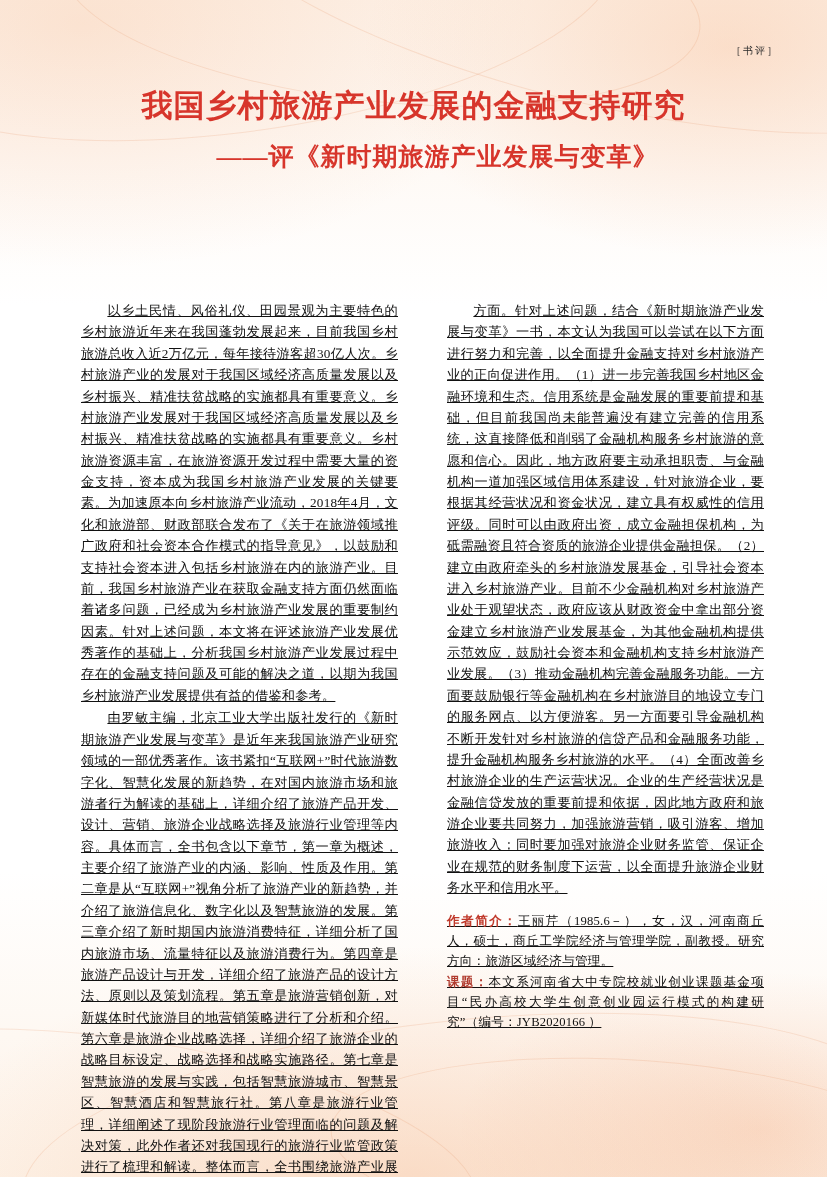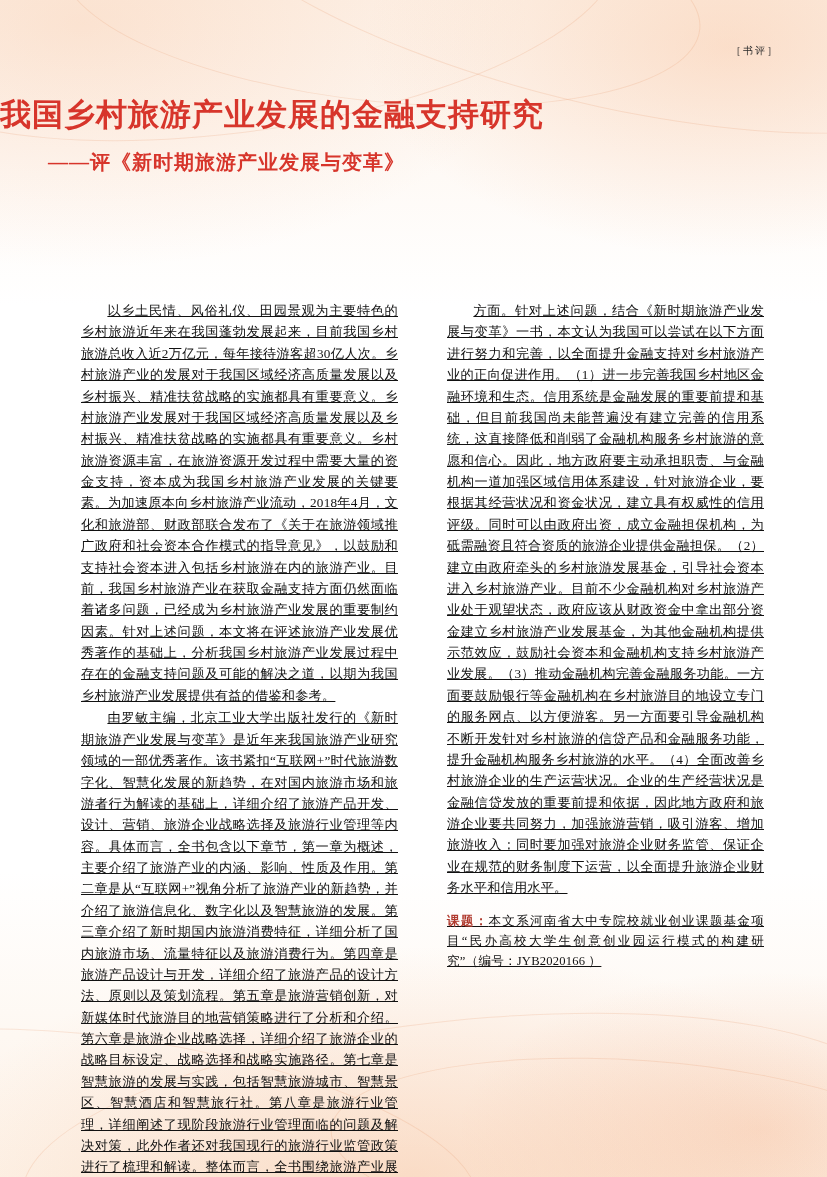--- a/index.html
+++ b/index.html
@@ -52,34 +52,34 @@
     letter-spacing: 2px;
     color: #2b2b2b;
     font-family: "Liberation Serif", serif;
   }
 
   
   .title-block {
     position: absolute;
     left: 0;
     right: 0;
-    top: 96px;
-    text-align: left;
+    top: 87px;
+    text-align: center;
   }
   .main-title {
     font-size: 31px;
     font-weight: bold;
     color: #d7352b;
     letter-spacing: 1px;
     line-height: 1.25;
     font-family: "Liberation Serif", "DejaVu Serif", serif;
   }
   .sub-title {
     margin-top: 14px;
-    font-size: 20px;
+    font-size: 25px;
     color: #d7352b;
     letter-spacing: 1px;
     font-weight: bold;
     margin-left: 48px;
   }
   .author-line {
     margin-top: 30px;
     font-size: 14.5px;
     color: #111;
     letter-spacing: 0.5px;
@@ -157,18 +157,19 @@
     <div class="col">
       <p>以乡土民情、风俗礼仪、田园景观为主要特色的乡村旅游近年来在我国蓬勃发展起来，目前我国乡村旅游总收入近2万亿元，每年接待游客超30亿人次。乡村旅游产业的发展对于我国区域经济高质量发展以及乡村振兴、精准扶贫战略的实施都具有重要意义。乡村旅游产业发展对于我国区域经济高质量发展以及乡村振兴、精准扶贫战略的实施都具有重要意义。乡村旅游资源丰富，在旅游资源开发过程中需要大量的资金支持，资本成为我国乡村旅游产业发展的关键要素。为加速原本向乡村旅游产业流动，2018年4月，文化和旅游部、财政部联合发布了《关于在旅游领域推广政府和社会资本合作模式的指导意见》，以鼓励和支持社会资本进入包括乡村旅游在内的旅游产业。目前，我国乡村旅游产业在获取金融支持方面仍然面临着诸多问题，已经成为乡村旅游产业发展的重要制约因素。针对上述问题，本文将在评述旅游产业发展优秀著作的基础上，分析我国乡村旅游产业发展过程中存在的金融支持问题及可能的解决之道，以期为我国乡村旅游产业发展提供有益的借鉴和参考。</p>
       <p>由罗敏主编，北京工业大学出版社发行的《新时期旅游产业发展与变革》是近年来我国旅游产业研究领域的一部优秀著作。该书紧扣“互联网+”时代旅游数字化、智慧化发展的新趋势，在对国内旅游市场和旅游者行为解读的基础上，详细介绍了旅游产品开发、设计、营销、旅游企业战略选择及旅游行业管理等内容。具体而言，全书包含以下章节，第一章为概述，主要介绍了旅游产业的内涵、影响、性质及作用。第二章是从“互联网+”视角分析了旅游产业的新趋势，并介绍了旅游信息化、数字化以及智慧旅游的发展。第三章介绍了新时期国内旅游消费特征，详细分析了国内旅游市场、流量特征以及旅游消费行为。第四章是旅游产品设计与开发，详细介绍了旅游产品的设计方法、原则以及策划流程。第五章是旅游营销创新，对新媒体时代旅游目的地营销策略进行了分析和介绍。第六章是旅游企业战略选择，详细介绍了旅游企业的战略目标设定、战略选择和战略实施路径。第七章是智慧旅游的发展与实践，包括智慧旅游城市、智慧景区、智慧酒店和智慧旅行社。第八章是旅游行业管理，详细阐述了现阶段旅游行业管理面临的问题及解决对策，此外作者还对我国现行的旅游行业监管政策进行了梳理和解读。整体而言，全书围绕旅游产业展开，章节联系紧密，逻辑关系清晰、内容详细，思想深刻，深入浅出地介绍了新时期我国旅游产业发展与实践，是近年来我国旅游产业研究领域的一部优秀著作。</p>
 
     </div>
 
     <div class="col">
       <p>方面。针对上述问题，结合《新时期旅游产业发展与变革》一书，本文认为我国可以尝试在以下方面进行努力和完善，以全面提升金融支持对乡村旅游产业的正向促进作用。（1）进一步完善我国乡村地区金融环境和生态。信用系统是金融发展的重要前提和基础，但目前我国尚未能普遍没有建立完善的信用系统，这直接降低和削弱了金融机构服务乡村旅游的意愿和信心。因此，地方政府要主动承担职责、与金融机构一道加强区域信用体系建设，针对旅游企业，要根据其经营状况和资金状况，建立具有权威性的信用评级。同时可以由政府出资，成立金融担保机构，为砥需融资且符合资质的旅游企业提供金融担保。（2）建立由政府牵头的乡村旅游发展基金，引导社会资本进入乡村旅游产业。目前不少金融机构对乡村旅游产业处于观望状态，政府应该从财政资金中拿出部分资金建立乡村旅游产业发展基金，为其他金融机构提供示范效应，鼓励社会资本和金融机构支持乡村旅游产业发展。（3）推动金融机构完善金融服务功能。一方面要鼓励银行等金融机构在乡村旅游目的地设立专门的服务网点、以方便游客。另一方面要引导金融机构不断开发针对乡村旅游的信贷产品和金融服务功能，提升金融机构服务乡村旅游的水平。（4）全面改善乡村旅游企业的生产运营状况。企业的生产经营状况是金融信贷发放的重要前提和依据，因此地方政府和旅游企业要共同努力，加强旅游营销，吸引游客、增加旅游收入；同时要加强对旅游企业财务监管、保证企业在规范的财务制度下运营，以全面提升旅游企业财务水平和信用水平。</p>
 
       <div class="meta">
+        <p class="hang"><span class="lbl">作者简介：</span><span>王丽芹（1985.6－），女，汉，河南商丘人，硕士，商丘工学院经济与管理学院，副教授。研究方向：旅游区域经济与管理。</span></p>
         <p class="hang"><span class="lbl dark">课题：</span><span>本文系河南省大中专院校就业创业课题基金项目“民办高校大学生创意创业园运行模式的构建研究”（编号：JYB2020166 ）</span></p>
       </div>
     </div>
 
   </div>
 </div>
 
 </body></html>

